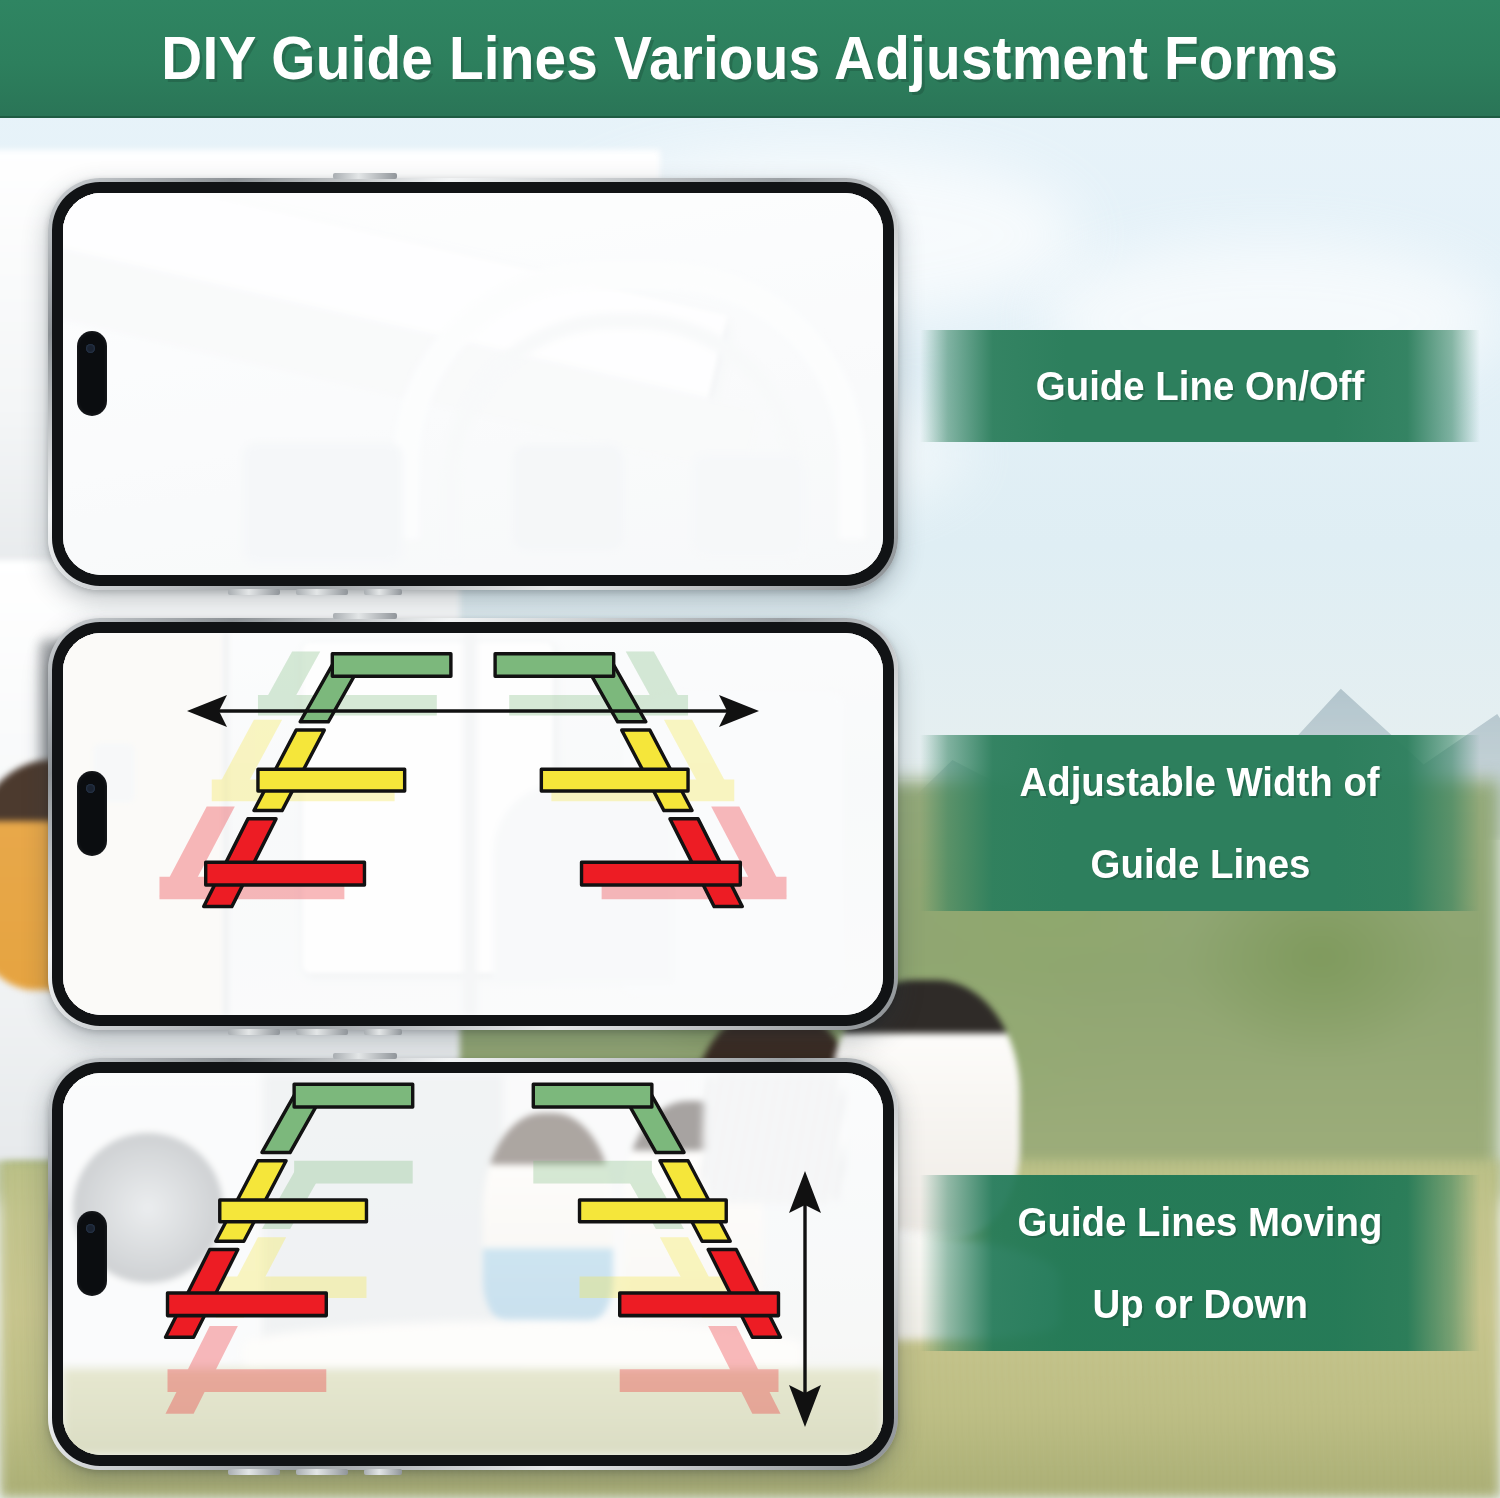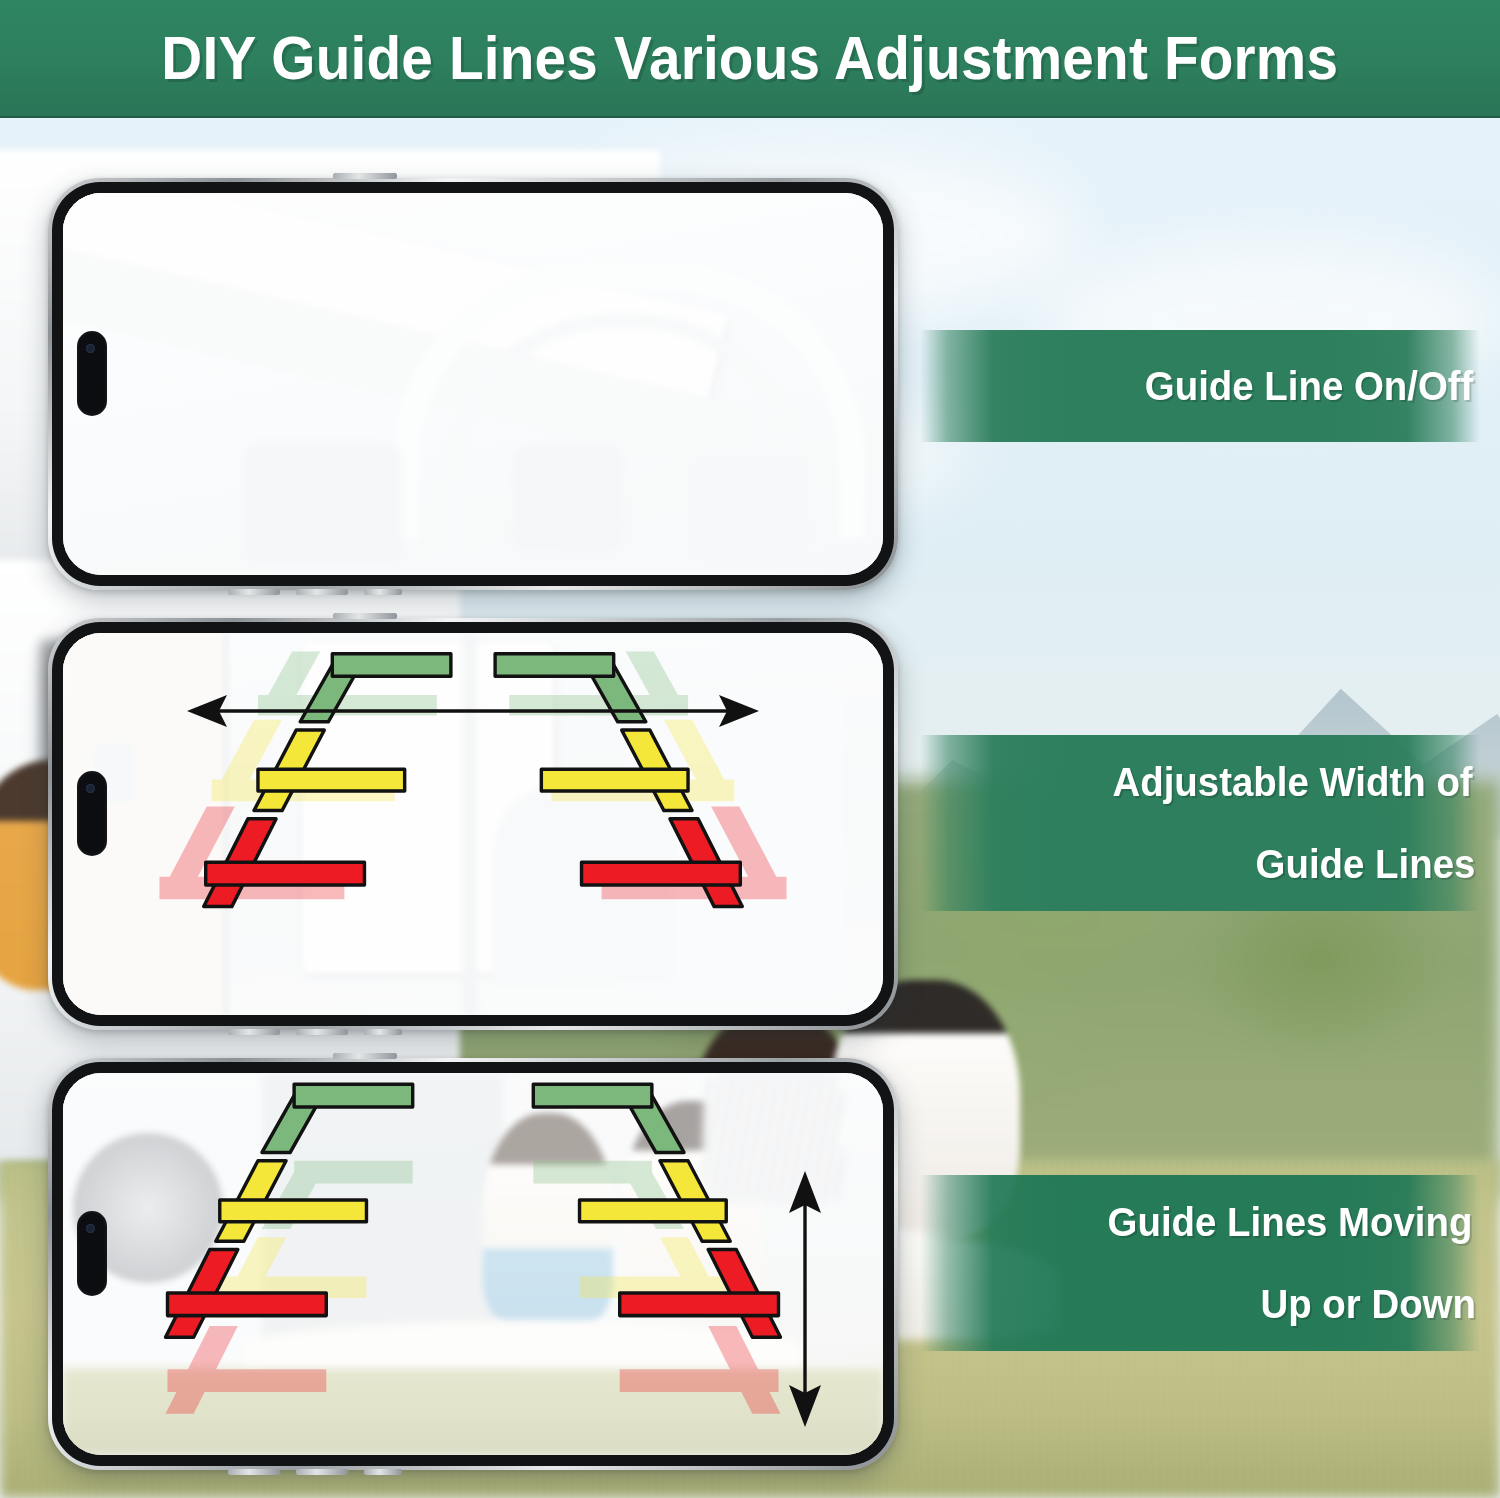--- a/index.html
+++ b/index.html
@@ -110,21 +110,21 @@
   
   .guides{position:absolute;inset:0;z-index:9;}
   .guides svg{position:absolute;left:0;top:0;width:100%;height:100%;overflow:visible;}
 
   
   .arrow{position:absolute;z-index:12;}
 
   
   .label{
     position:absolute;z-index:30;display:flex;flex-direction:column;
-    align-items:flex-end;justify-content:center;
+    align-items:center;justify-content:center;
     color:#fff;text-align:center;
     font-weight:bold;
     text-shadow:2px 2px 0 rgba(0,0,0,.16);
   }
   .label.solid{
     background:linear-gradient(90deg,
       rgba(45,127,93,0) 0%,
       rgba(45,127,93,.55) 5%,
       rgba(45,127,93,.96) 13%,
       rgba(45,127,93,1) 26%,

